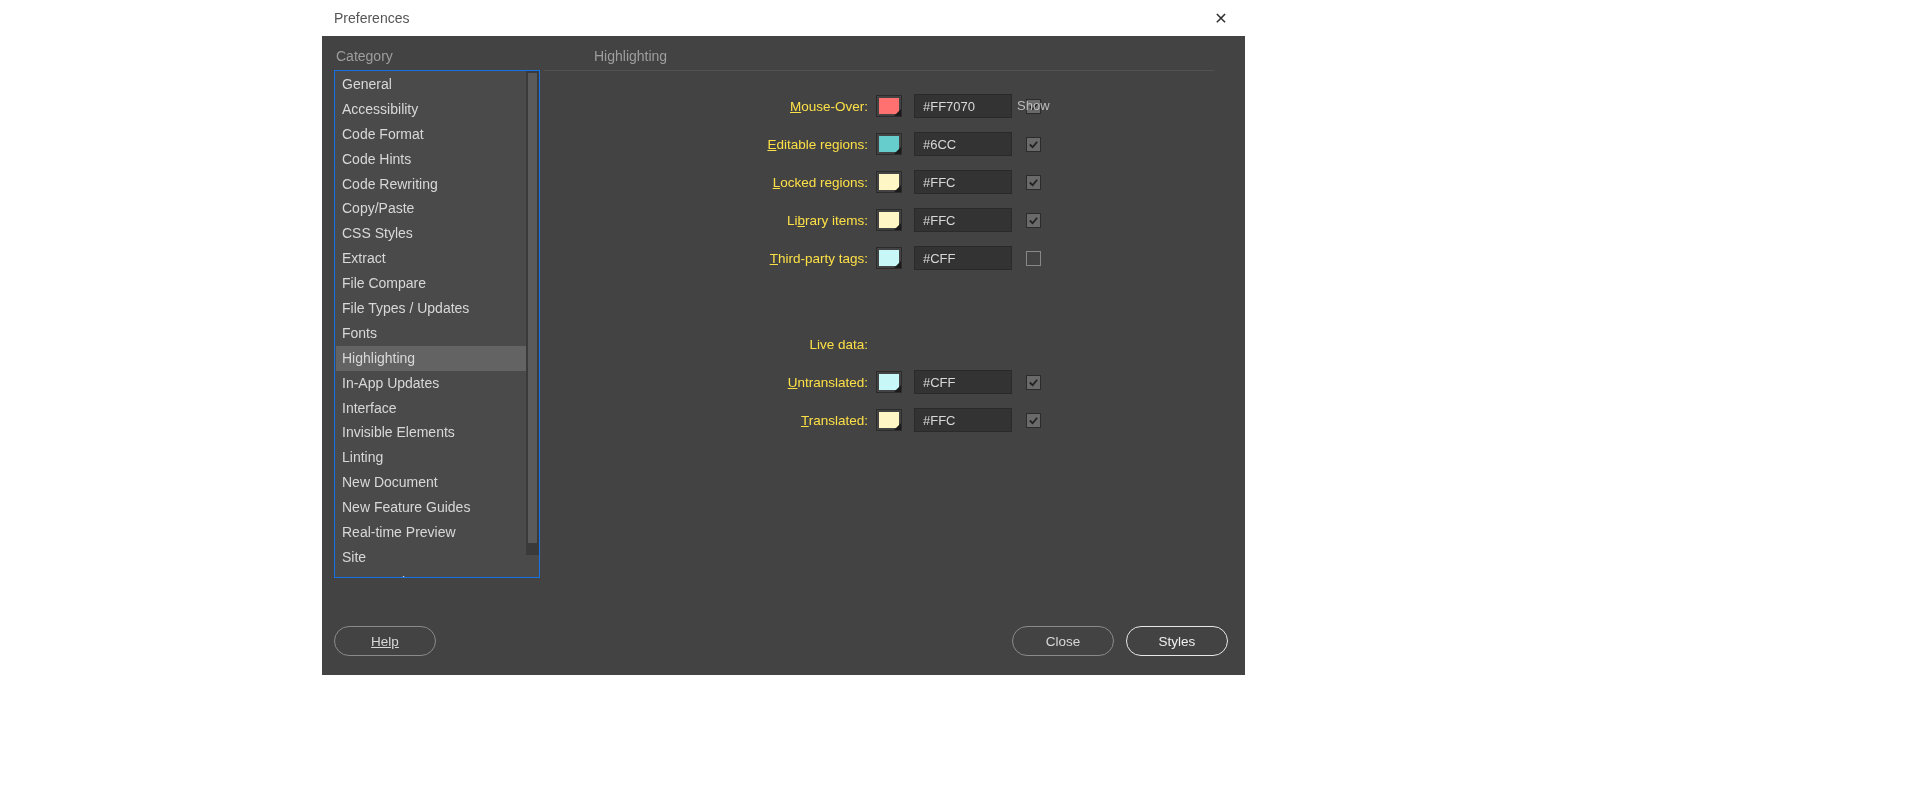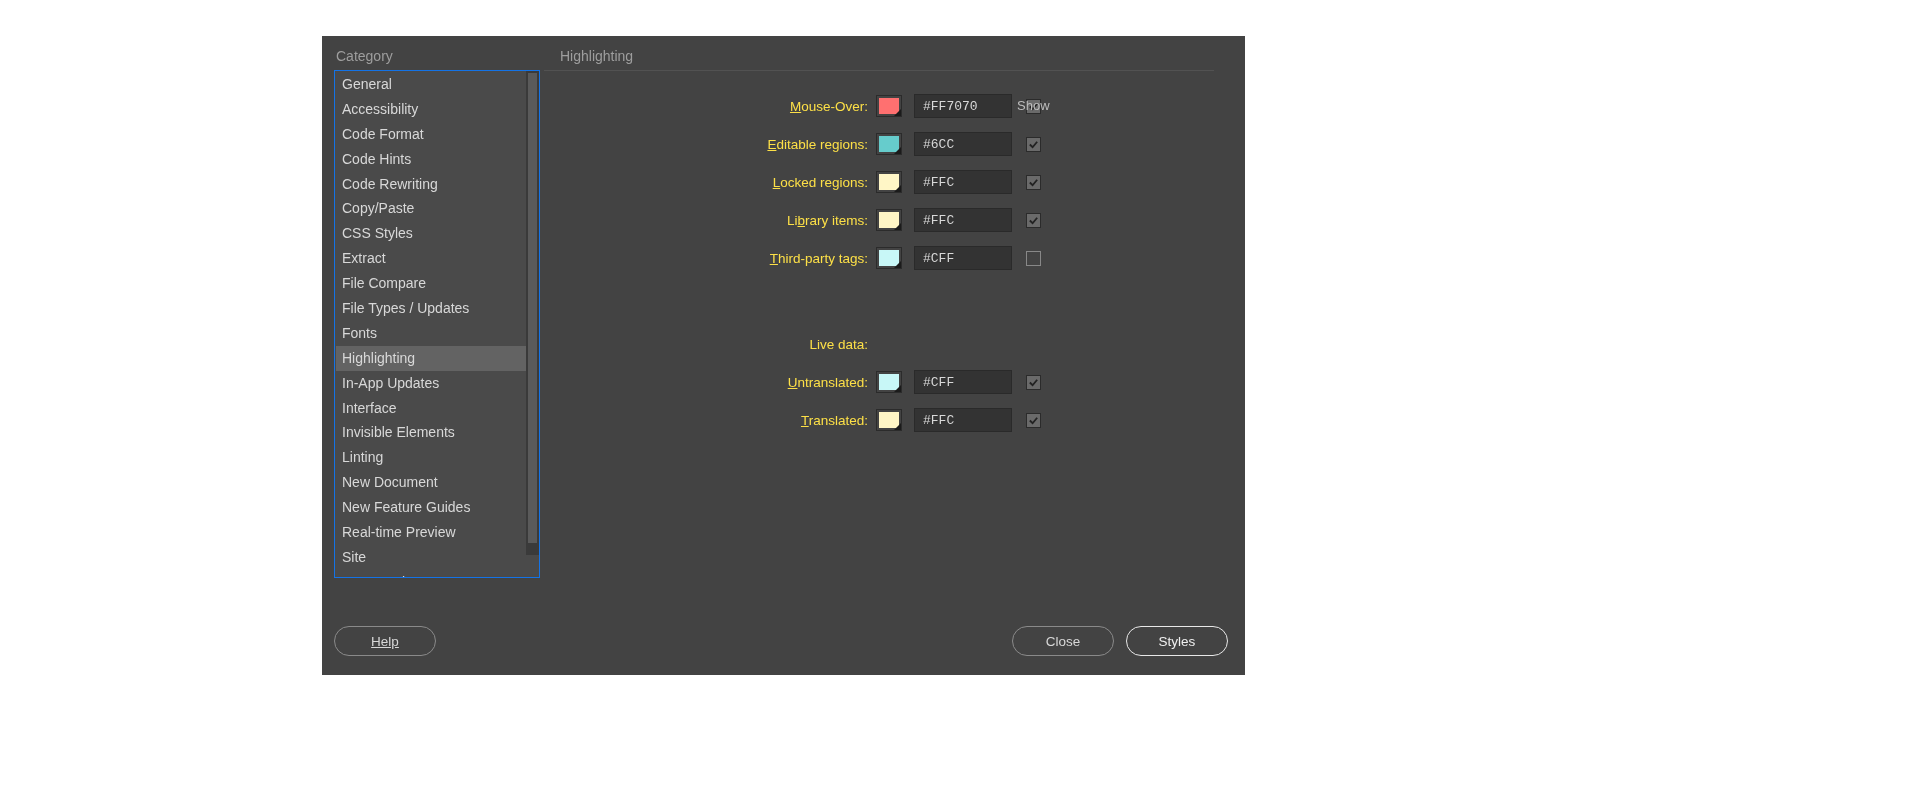--- a/index.html
+++ b/index.html
@@ -45,20 +45,21 @@
   }
   .body {
     position: absolute;
     left: 0; right: 0; top: 36px; bottom: 0;
     background: #434343;
     padding: 12px;
   }
   .headers {
     display: flex;
     margin-bottom: 6px;
+    gap: 34px;
   }
   .hdr-left {
     width: 222px;
     color: #9e9e9e;
     font-size: 14px;
     padding-left: 2px;
   }
   .hdr-right {
     color: #9e9e9e;
     font-size: 14px;
@@ -158,21 +159,20 @@
   .hexfield {
     width: 98px;
     height: 24px;
     background: #333333;
     border: 1px solid #2a2a2a;
     color: #d8d8d8;
     padding: 0 8px;
     font-size: 13px;
     display: flex;
     align-items: center;
-    font-family: Liberation Mono, monospace;
   }
   .cb {
     margin-left: 14px;
     width: 15px;
     height: 15px;
     border: 1px solid #2b2b2b;
     background: #6a6a6a;
     display: flex;
     align-items: center;
     justify-content: center;
@@ -207,20 +207,24 @@
     color: #f0f0f0;
   }
   .footer .spacer { flex: 1; }
   .footer .btn + .btn { margin-left: 12px; }
   .help .u { text-decoration: underline; }
 </style>
 </head>
 <body>
 
 <div class="dialog">
+  <div class="titlebar">
+    <div class="title">Preferences</div>
+    <div class="close">✕</div>
+  </div>
 
   <div class="body">
     <div class="headers">
       <div class="hdr-left">Category</div>
       <div class="hdr-right">Highlighting</div>
     </div>
 
     <div class="main">
       <div class="catbox">
         <div class="catlist" id="catlist">

